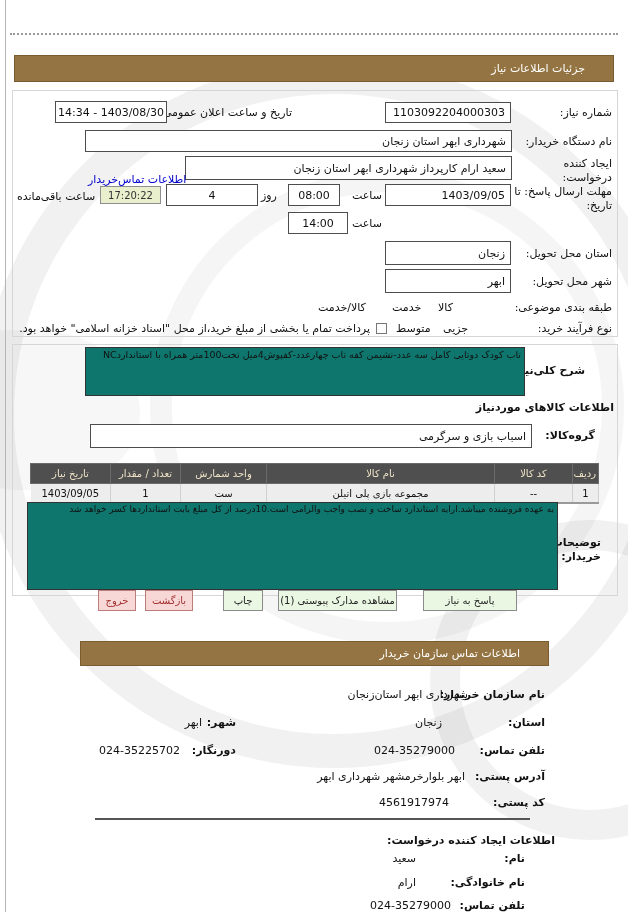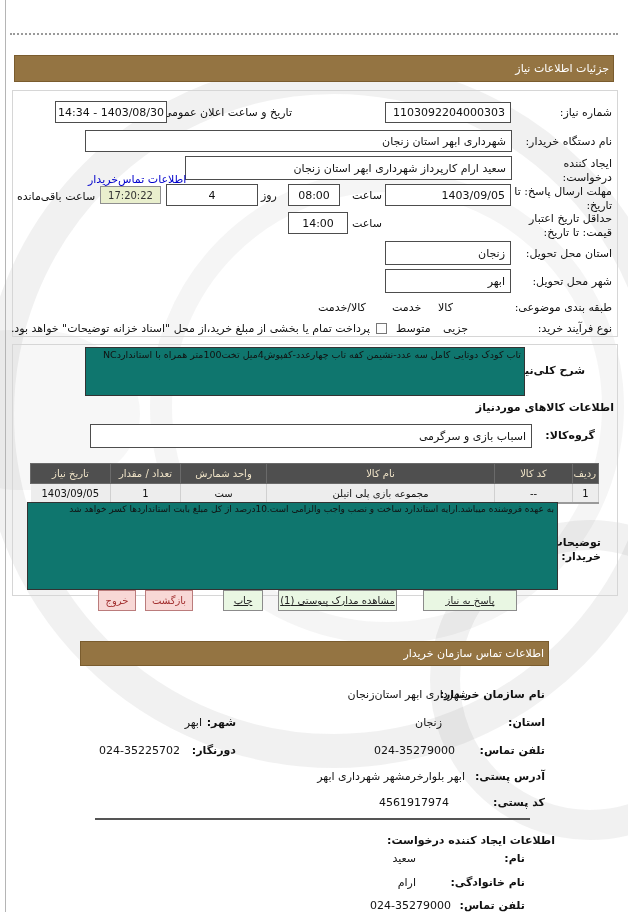--- a/index.html
+++ b/index.html
@@ -9,39 +9,39 @@
   
   .wm{position:absolute;border-radius:50%;pointer-events:none;z-index:0;}
   .wm1{left:-20px;top:60px;width:640px;height:640px;border:34px solid rgba(120,120,120,0.10);}
   .wm2{left:150px;top:170px;width:430px;height:430px;border:22px solid rgba(120,120,120,0.07);}
   .wm3{left:430px;top:520px;width:260px;height:260px;border:30px solid rgba(120,120,120,0.10);}
   .wm4{left:-60px;top:330px;width:200px;height:160px;background:rgba(120,120,120,0.06);border-radius:40% 60% 55% 45%;}
   .z{z-index:2;}
   .leftline{left:5px;top:0;width:0;height:912px;border-left:1px solid #b5b5b5;}
   .dotline{left:10px;top:33px;width:608px;border-top:2px dotted #9a9a9a;}
   .bar{background:#947442;border:1px solid #7a5c2e;color:#fff;font-size:11px;
-       display:flex;align-items:center;padding:0 4px;box-sizing:border-box;}
+       display:flex;align-items:center;padding:0 28px;box-sizing:border-box;}
   .panel{background:transparent;border:1px solid #d6d6d6;}
   .lbl{font-size:11px;text-align:right;line-height:1.25;white-space:nowrap;}
   .lbl.wrap{white-space:normal;}
   .lbl.b{font-weight:bold;}
   .box{background:#fff;border:1px solid #4d4d4d;font-size:11px;box-sizing:border-box;
        display:flex;align-items:center;overflow:hidden;}
   .box.padR{padding:0 5px;justify-content:flex-start;}
   .box.cen{justify-content:center;}
   .box.num{direction:ltr;justify-content:flex-end;padding:0 5px;}
   .link{color:#0000cc;font-size:11px;cursor:pointer;white-space:nowrap;}
   .chk{width:11px;height:11px;border:1px solid #777;background:#fdfdfd;display:inline-block;box-sizing:border-box;}
   .ta{background:#0f766e;border:1px solid #333;font-size:9.5px;box-sizing:border-box;
       padding:1px 3px;text-align:right;line-height:1.3;overflow:hidden;}
   .remain{background:#e9efcd;border:1px solid #8f8f8f;font-size:10px;display:flex;
           align-items:center;justify-content:center;box-sizing:border-box;color:#333;}
   .btn{position:absolute;height:21px;font-size:10px;display:flex;align-items:center;
        justify-content:center;box-sizing:border-box;cursor:pointer;white-space:nowrap;}
-  .btn.g{background:#e9f7e3;border:1px solid #8b8b8b;color:#222;text-decoration:underline;}
+  .btn.g{background:#e9f7e3;border:1px solid #8b8b8b;color:#222;}
   .btn.p{background:#f8d8d6;border:1px solid #bb7c7c;color:#a33232;}
   table.goods{border-collapse:collapse;table-layout:fixed;width:568px;font-size:10px;}
   table.goods th{background:#4f4f4f;color:#f0e4c8;font-weight:normal;height:19px;
        border:1px solid #6a6a6a;padding:0 2px;overflow:hidden;white-space:nowrap;}
   table.goods td{background:#ededed;height:18px;text-align:center;border-right:1px solid #d0d0d0;
        border-bottom:2px solid #9a9a9a;padding:0 2px;overflow:hidden;white-space:nowrap;}
   .hr{border-top:2px solid #555;}
 </style>
 </head>
 <body>
@@ -92,21 +92,20 @@
   </div>
   <div class="abs box cen z" style="left:166px;top:184px;width:92px;height:22px;">
     <span>4</span>
   </div>
   <div class="abs lbl z" style="left:261px;top:189px;">روز</div>
   <div class="abs remain z" style="left:100px;top:186px;width:61px;height:18px;">
     <span>17:20:22</span>
   </div>
   <div class="abs lbl z" style="left:17px;top:190px;">ساعت باقی‌مانده</div>
 
-  <div class="abs lbl wrap z" style="right:16px;top:212px;width:104px;">حداقل تاریخ اعتبار قیمت: تا تاریخ:</div>
   <div class="abs lbl z" style="left:352px;top:217px;">ساعت</div>
   <div class="abs box cen z" style="left:288px;top:212px;width:60px;height:22px;">
     <span>14:00</span>
   </div>
 
   <div class="abs lbl z" style="right:16px;top:247px;">استان محل تحویل:</div>
   <div class="abs box padR z" style="left:385px;top:241px;width:126px;height:24px;">
     <span>زنجان</span>
   </div>
 
@@ -122,21 +121,21 @@
   <div class="abs lbl z" style="left:392px;top:301px;">خدمت</div>
 
   <div class="abs lbl z" style="left:318px;top:301px;">کالا/خدمت</div>
 
   <div class="abs lbl z" style="right:16px;top:322px;">نوع فرآیند خرید:</div>
 
   <div class="abs lbl z" style="left:443px;top:322px;">جزیی</div>
 
   <div class="abs lbl z" style="left:396px;top:322px;">متوسط</div>
   <span class="abs chk z" style="left:376px;top:323px;"></span>
-  <div class="abs lbl z" style="right:258px;top:322px;">پرداخت تمام یا بخشی از مبلغ خرید،از محل "اسناد خزانه توضیحات" خواهد بود.</div>
+  <div class="abs lbl z" style="right:258px;top:322px;">پرداخت تمام یا بخشی از مبلغ خرید،از محل "اسناد خزانه اسلامی" خواهد بود.</div>
 
   <div class="abs panel z" style="left:12px;top:344px;width:604px;height:250px;"></div>
 
   <div class="abs lbl b z" style="right:43px;top:364px;">شرح کلی‌نیاز:</div>
   <div class="abs ta z" style="left:85px;top:347px;width:440px;height:49px;">
     <span>تاب کودک دوتایی کامل سه عدد-نشیمن کفه تاب چهارعدد-کفپوش4میل تخت100متر همراه با استانداردNC</span>
   </div>
 
   <div class="abs lbl b z" style="right:14px;top:401px;">اطلاعات کالاهای موردنیاز</div>
 

